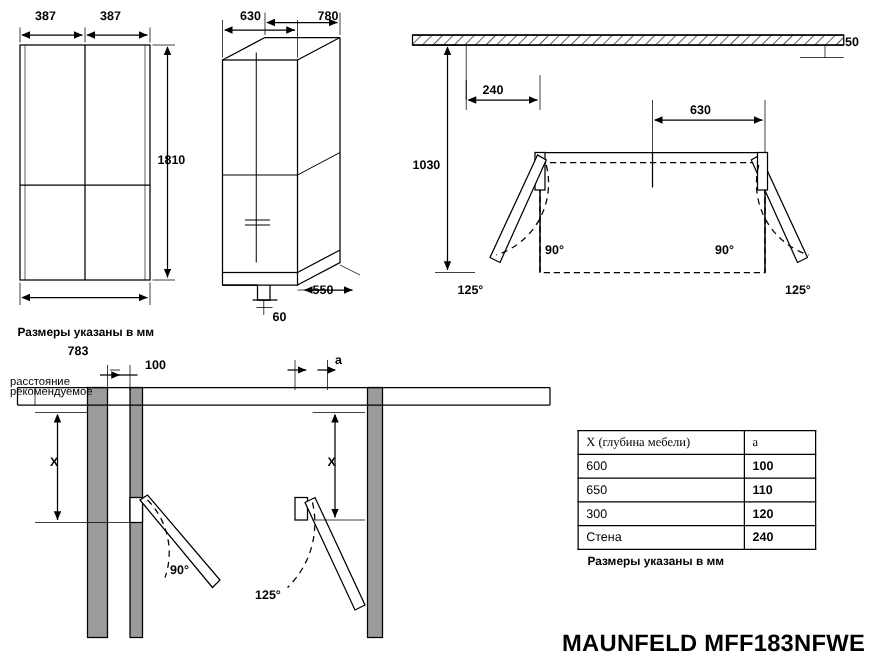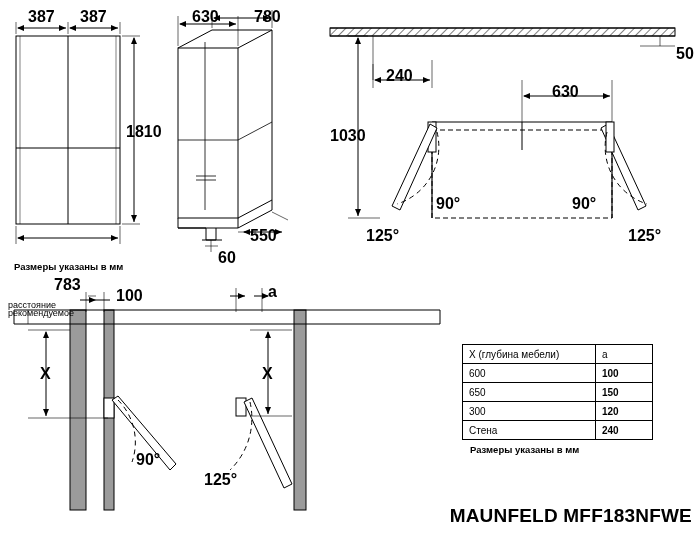--- a/index.html
+++ b/index.html
@@ -1,27 +1,27 @@
 <!DOCTYPE html>
 <html><head>
 <meta charset="utf-8">
 <style>
   html,body{margin:0;padding:0;background:#ffffff;}
   body{width:700px;height:535px;position:relative;font-family:"Liberation Sans",sans-serif;color:#000;overflow:hidden;}
   .stage{position:absolute;left:0;top:0;width:700px;height:535px;}
   svg{position:absolute;left:0;top:0;}
-  .lbl{position:absolute;font-size:16px;font-weight:bold;color:#000;white-space:nowrap;line-height:1;}
+  .lbl{position:absolute;font-size:10px;font-weight:bold;color:#000;white-space:nowrap;line-height:1;}
   .note{position:absolute;font-size:9.5px;font-weight:bold;white-space:nowrap;line-height:1.15;}
   .note.n2{font-weight:normal;font-size:9px;}
   .model{position:absolute;right:8px;bottom:8px;font-size:19px;font-weight:bold;letter-spacing:.2px;}
   table.tbl{position:absolute;border-collapse:collapse;font-size:10px;}
   table.tbl td{border:1px solid #000;padding:2px 6px;height:14px;}
   table.tbl td.c1{width:120px;font-weight:normal;}
   table.tbl td.c2{width:44px;font-weight:bold;text-align:left;}
-  table.tbl tr.head td{font-weight:normal;}
+  table.tbl tr.head td{font-weight:normal;font-family:Liberation Serif, serif;}
   .tblnote{position:absolute;font-size:9.5px;font-weight:bold;}
 </style>
 </head>
 <body>
 
 <div class="stage">
 
   <svg width="700" height="535" viewBox="0 0 700 535">
     <defs>
       <marker id="ar" markerWidth="8" markerHeight="8" refX="7" refY="3" orient="auto">
@@ -180,21 +180,21 @@
   <div class="lbl" style="left:28px;top:9px;">387</div>
   <div class="lbl" style="left:80px;top:9px;">387</div>
   <div class="lbl" style="left:126px;top:124px;text-align:right;">1810</div>
   <div class="lbl" style="left:54px;top:244px;margin-top:33px;">783</div>
 
   <div class="lbl" style="left:192px;top:9px;">630</div>
   <div class="lbl" style="left:254px;top:9px;">780</div>
   <div class="lbl" style="left:250px;top:228px;">550</div>
   <div class="lbl" style="left:218px;top:250px;">60</div>
 
-  <div class="lbl" style="left:676px;top:30px;margin-top:16px;">50</div>
+  <div class="lbl" style="left:676px;top:30px;">50</div>
   <div class="lbl" style="left:386px;top:68px;">240</div>
   <div class="lbl" style="left:552px;top:84px;">630</div>
   <div class="lbl" style="left:330px;top:128px;">1030</div>
   <div class="lbl" style="left:436px;top:196px;">90°</div>
   <div class="lbl" style="left:572px;top:196px;">90°</div>
   <div class="lbl" style="left:366px;top:228px;">125°</div>
   <div class="lbl" style="left:628px;top:228px;">125°</div>
 
   <div class="note" style="left:14px;top:262px;">Размеры указаны в мм</div>
   <div class="note n2" style="left:8px;top:272px;margin-top:36px;">рекомендуемое</div>
@@ -212,21 +212,21 @@
         <tr class="head">
       <td class="c1">X (глубина мебели)</td>
       <td class="c2">a</td>
     </tr>
     <tr>
       <td class="c1">600</td>
       <td class="c2">100</td>
     </tr>
     <tr>
       <td class="c1">650</td>
-      <td class="c2">150</td>
+      <td class="c2">110</td>
     </tr>
     <tr>
       <td class="c1">300</td>
       <td class="c2">120</td>
     </tr>
     <tr>
       <td class="c1">Стена</td>
       <td class="c2">240</td>
     </tr>
   </tbody>

